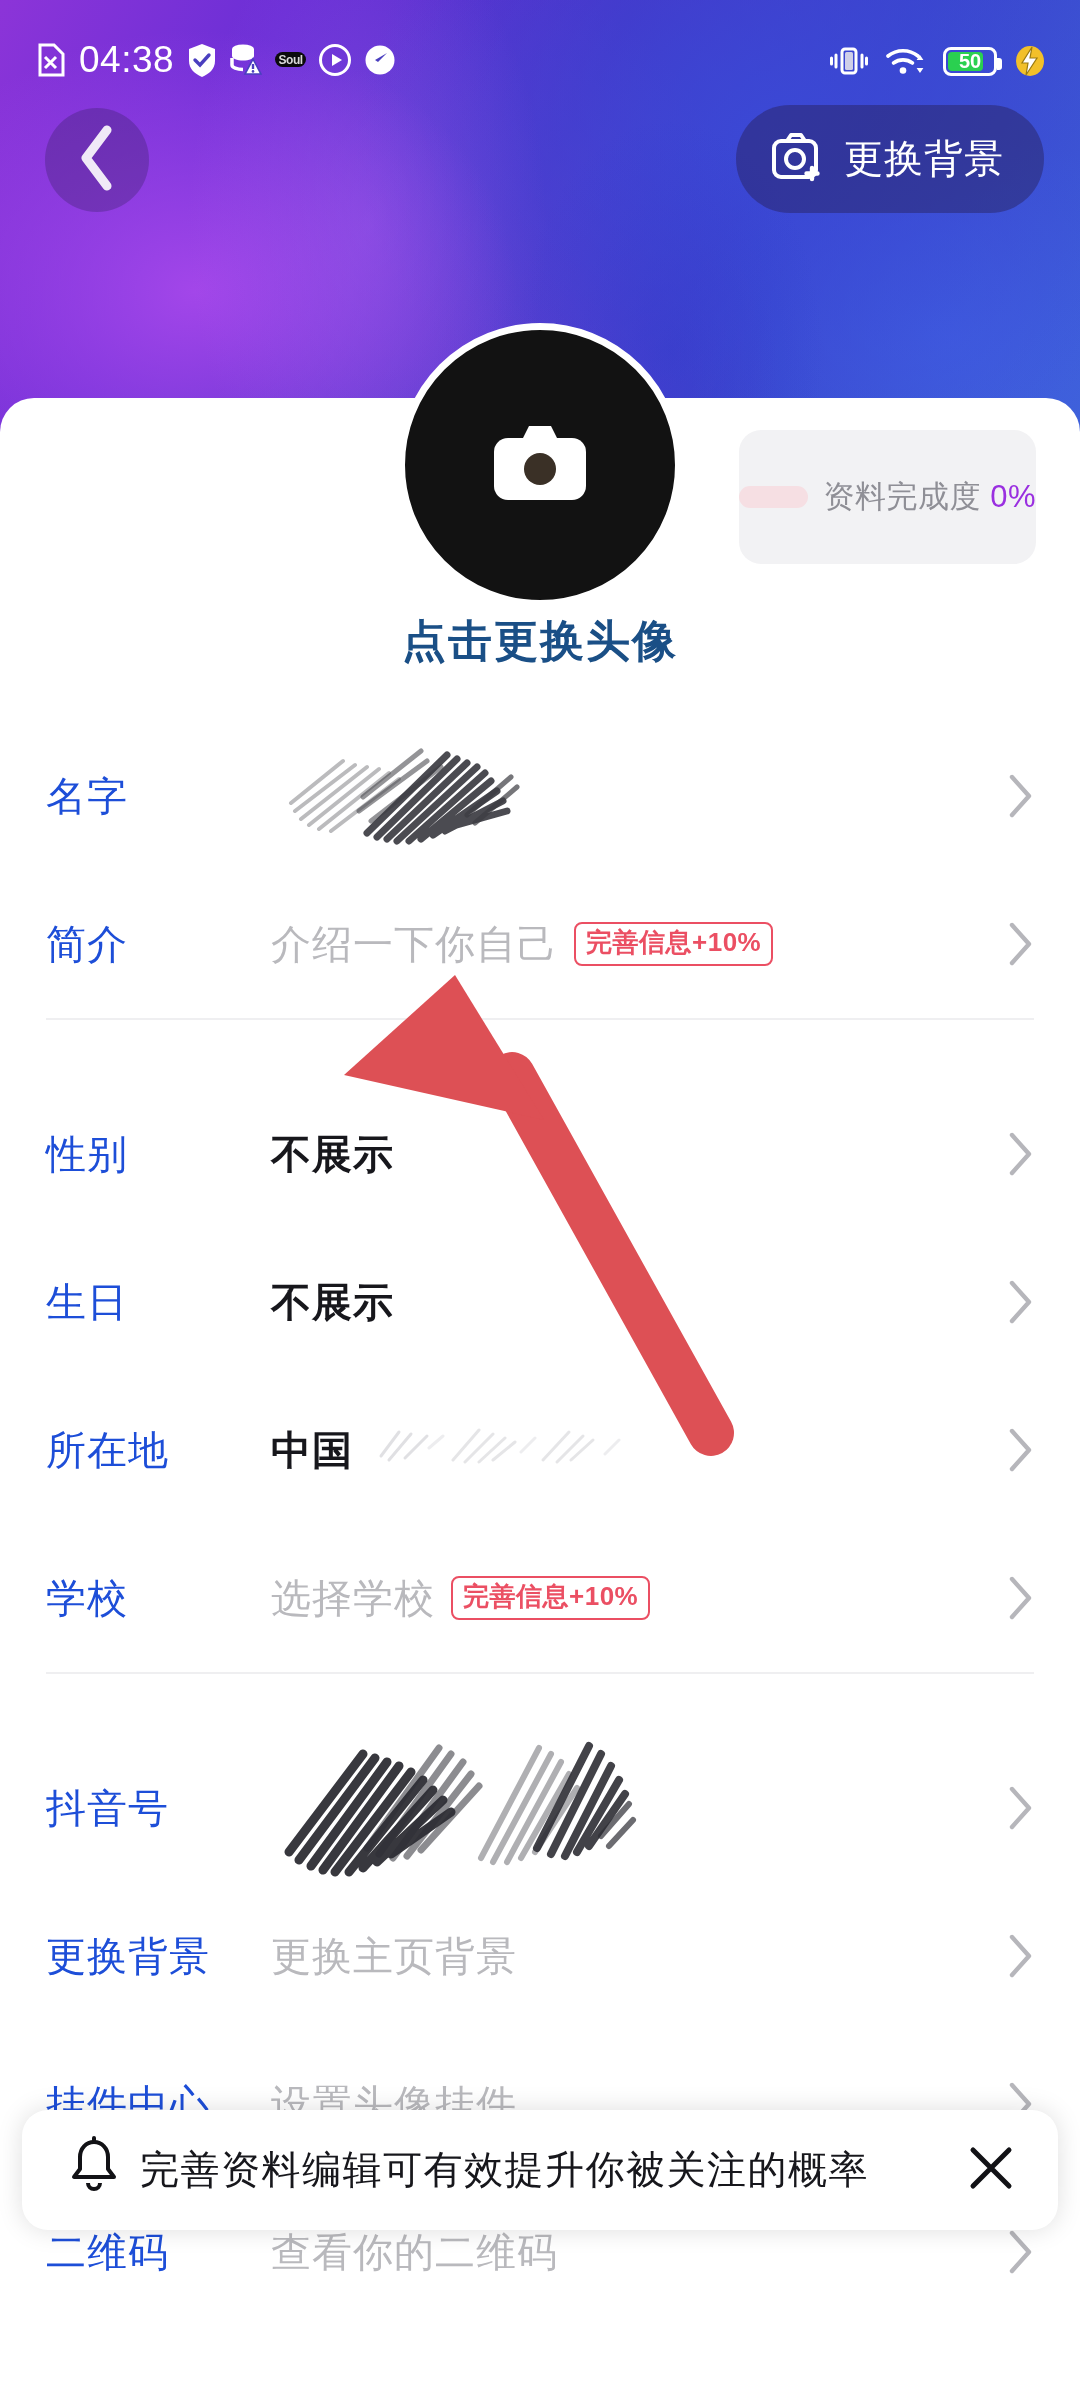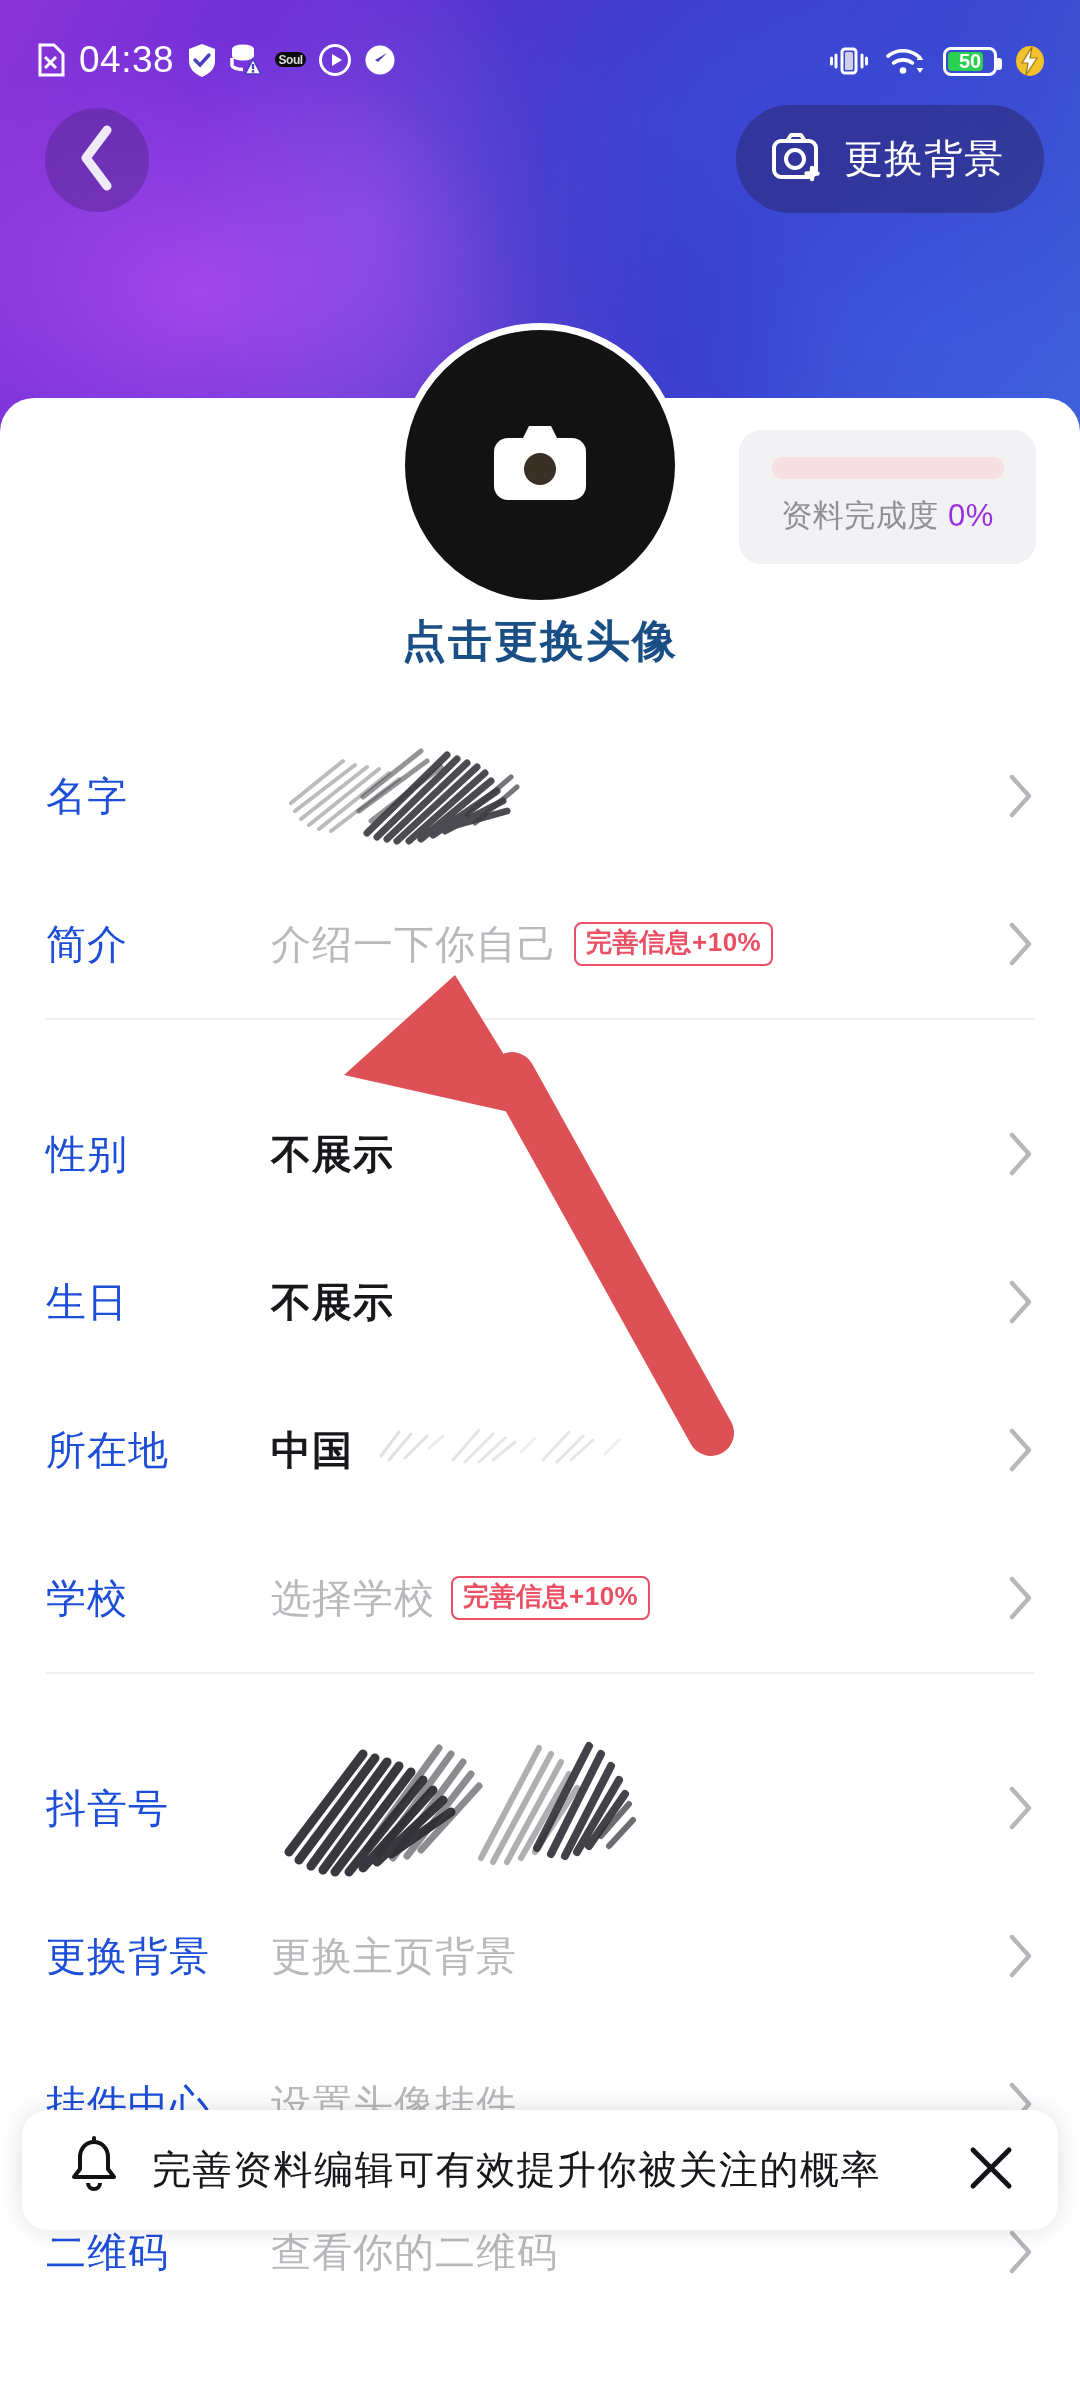--- a/index.html
+++ b/index.html
@@ -83,21 +83,21 @@
       linear-gradient(180deg, #ecdfcc 0%, #e3d2b8 55%, #cbb89f 100%);
   }
   .avatar-cam{
     position:absolute; left:50%; top:50%; transform:translate(-50%,-50%); z-index:3;
   }
 
   
   .completion {
     position:absolute; right:44px; top:430px; width:297px; height:134px;
     background:#f2f2f4; border-radius:22px; z-index:21;
-    display:flex; flex-direction:column; justify-content:center; align-items:center; gap:16px;
+    display:flex; flex-direction:row; justify-content:center; align-items:center; gap:16px;
   }
   .completion-bar{ width:232px; height:22px; border-radius:11px; background:#f6dfe3; }
   .completion-text{ font-size:31px; color:#8f8f96; letter-spacing:0.5px; white-space:nowrap; }
   .completion-pct{ color:#9a2fe0; }
 
   
   .change-avatar {
     position:absolute; left:0; top:612px; width:1080px; text-align:center; z-index:21;
     font-size:44px; font-weight:700; color:#1a4f86; letter-spacing:2px;
   }
@@ -128,21 +128,21 @@
   .loc-rest{ color:#e0e0e2; letter-spacing:2px; margin-left:6px; }
 
   
   .arrow-layer{ position:absolute; left:0; top:0; width:1080px; height:2408px; z-index:40; pointer-events:none; }
 
   
   .toast {
     position:absolute; left:22px; top:2110px; width:1036px; height:120px;
     background:#fff; border-radius:26px; z-index:50;
     box-shadow:0 0 26px rgba(0,0,0,0.13);
-    display:flex; align-items:center; padding:0 42px 0 44px; gap:30px;
+    display:flex; align-items:center; padding:0 42px 0 44px; gap:18px;
   }
   .toast-text{ flex:1; font-size:39px; color:#17171c; letter-spacing:1.5px; }
   .toast-close{ flex:none; }
 </style>
 </head>
 <body>
 
 <div id="screen">
 
   <div class="banner"></div>

